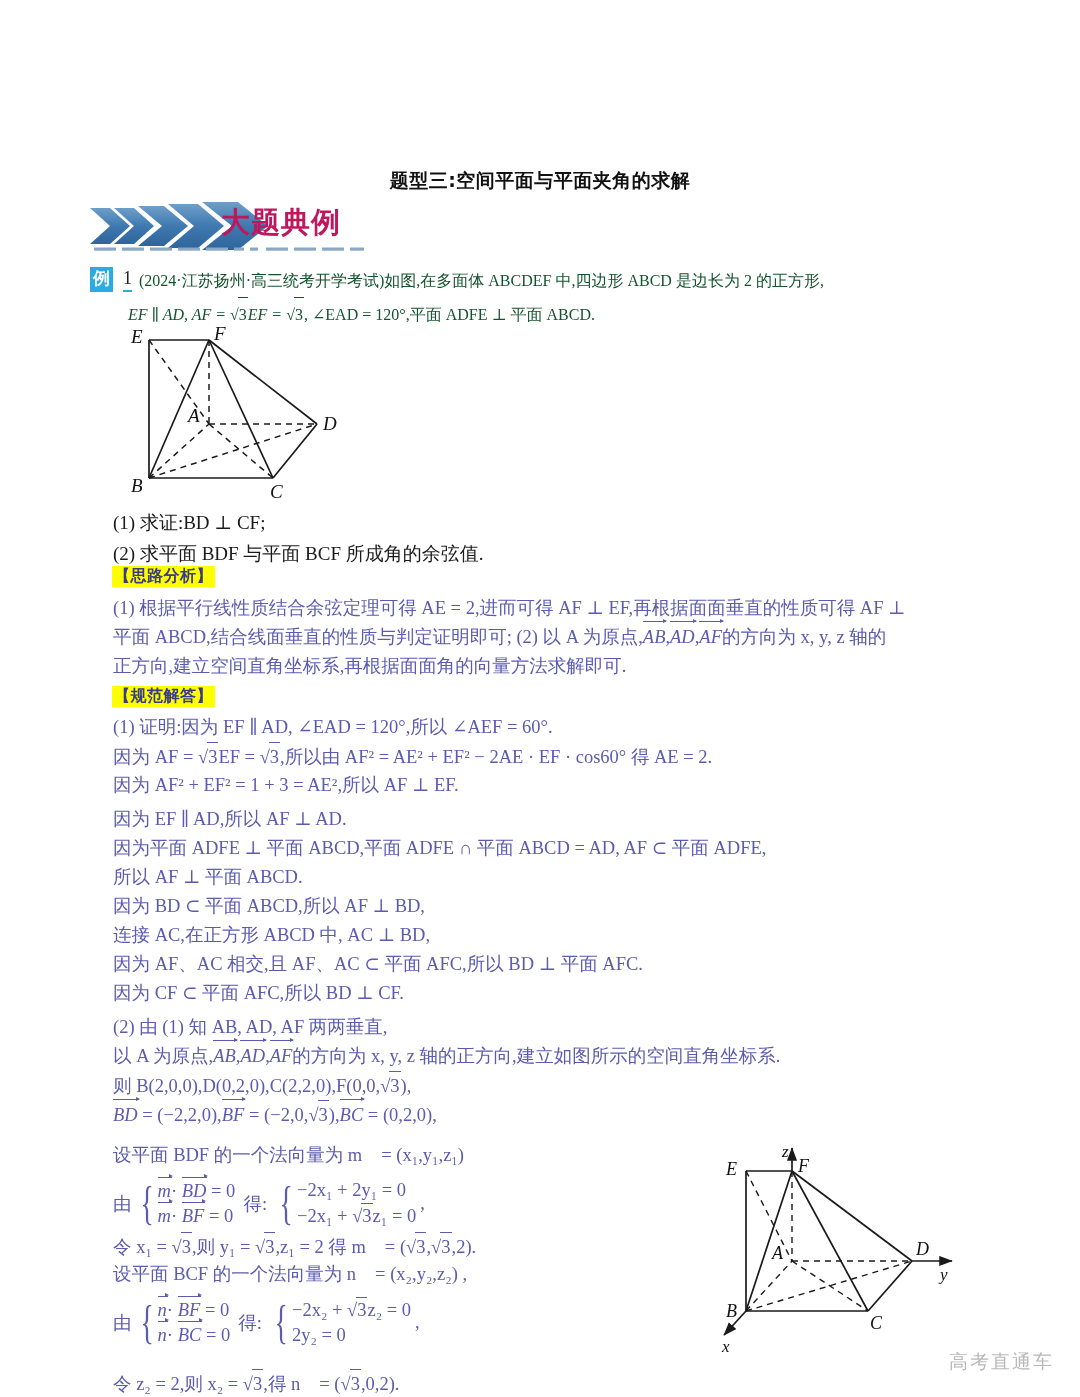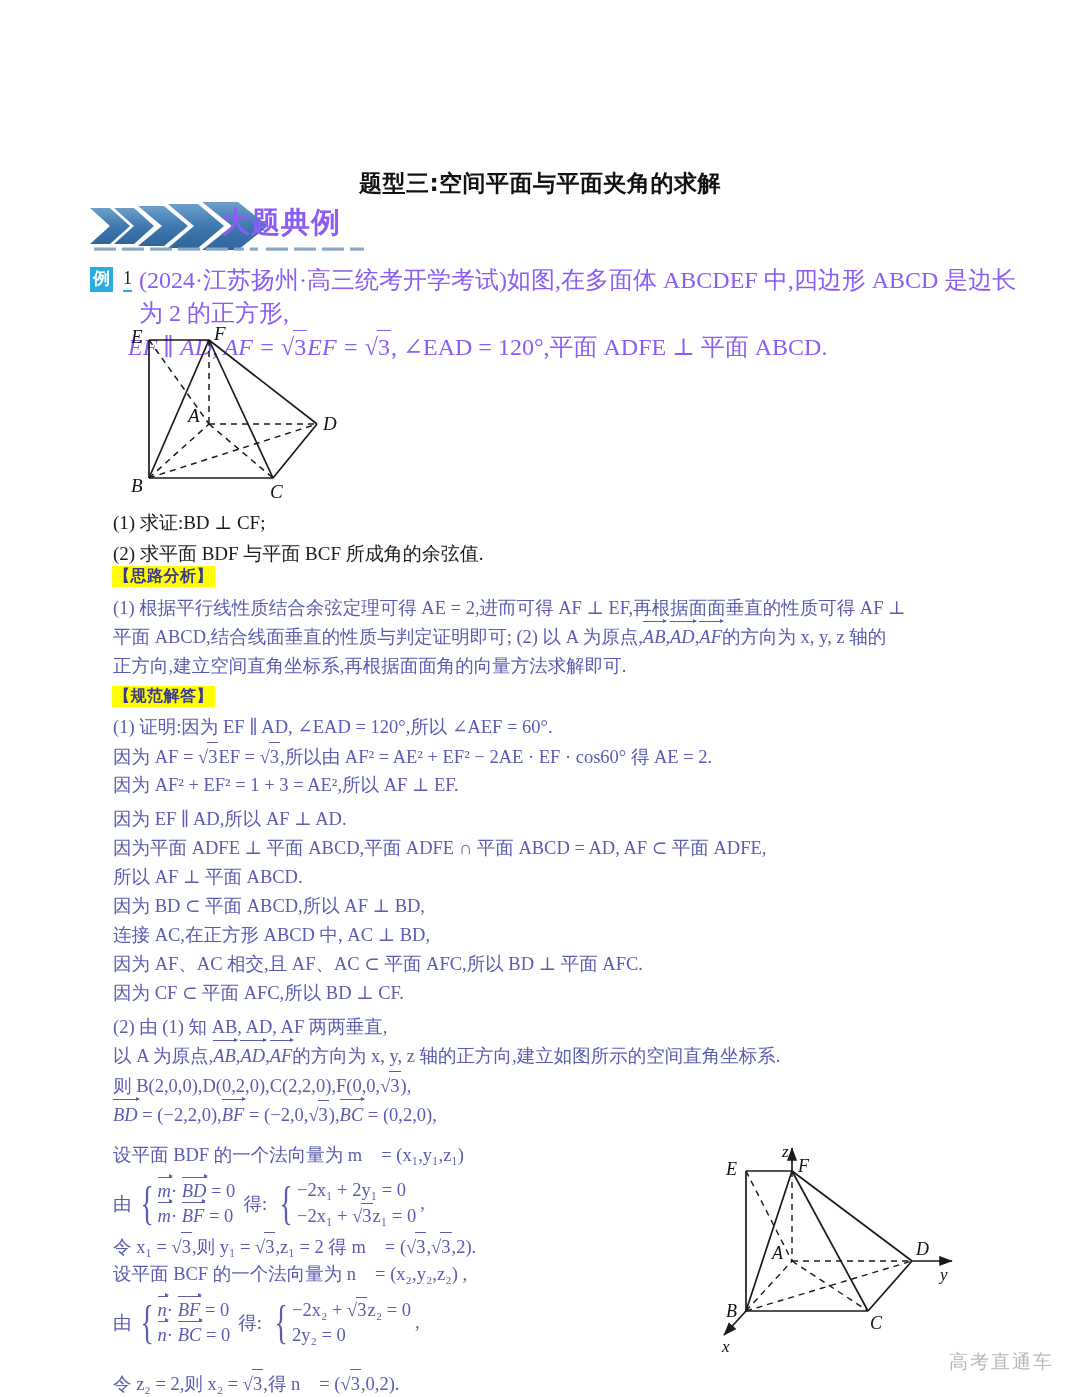--- a/index.html
+++ b/index.html
@@ -11,32 +11,32 @@
     overflow:hidden;
   }
   .page{position:absolute;inset:0;}
 
   
   .section-title{
     position:absolute;top:168px;left:0;width:1080px;
     text-align:center;
     font-family:"DejaVu Sans","Liberation Sans",sans-serif;
     font-weight:bold;
-    font-size:23px;
+    font-size:19px;
     color:#111;
     letter-spacing:0.5px;
   }
 
   
   .banner{position:absolute;top:200px;left:88px;width:420px;height:52px;}
   .banner svg{display:block;}
   .banner-label{
     position:absolute;left:133px;top:3px;
     font-family:"DejaVu Sans","Liberation Sans",sans-serif;
-    font-weight:bold;font-size:29px;color:#8b5cf6;
+    font-weight:bold;font-size:29px;color:#be185d;
     letter-spacing:1px;
   }
 
   
   .ex-badge{
     position:absolute;left:90px;top:267px;
     display:inline-block;
     background:#2aace2;color:#fff;
     font-family:"DejaVu Sans","Liberation Sans",sans-serif;
     font-size:17px;font-weight:bold;
@@ -48,21 +48,21 @@
     position:absolute;left:123px;top:268px;
     font-size:18px;color:#222;
     border-bottom:2px solid #2aace2;
     padding-bottom:1px;
     font-family:"Liberation Serif",serif;
   }
 
   
   .prob{
     position:absolute;left:139px;top:264px;width:880px;
-    font-size:24px;color:#8b5cf6;line-height:33px;
+    font-size:16px;color:#14532d;line-height:33px;
   }
   .prob .l2{margin-left:-11px;}
 
   .q{
     position:absolute;left:113px;width:880px;
     font-size:19px;color:#1a1a1a;line-height:31px;
   }
   #q1{top:507px;}
   #q2{top:538px;}
 

